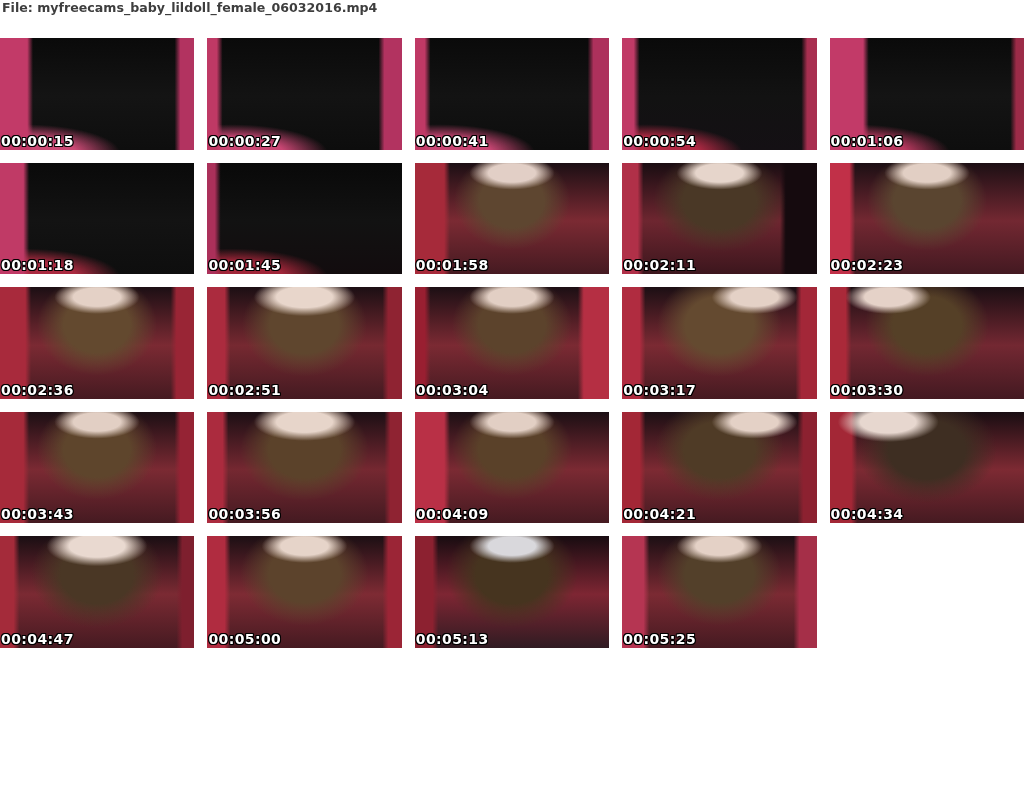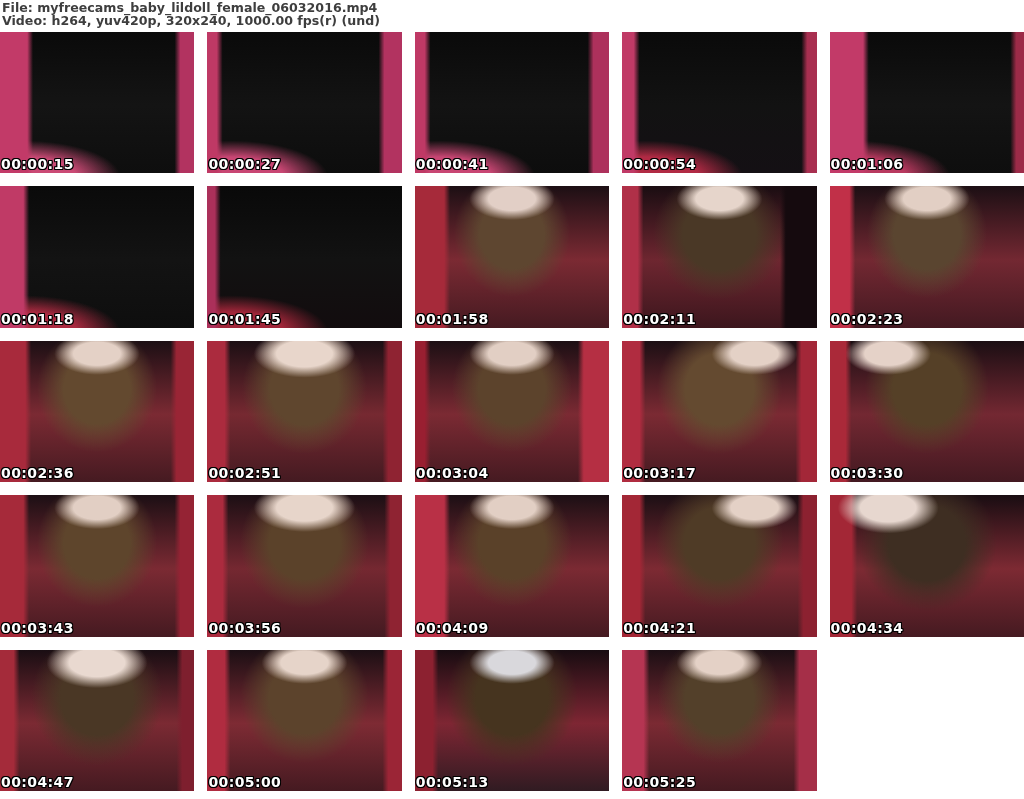--- a/index.html
+++ b/index.html
@@ -1,43 +1,42 @@
 <!DOCTYPE html>
 <html><head>
 <meta charset="utf-8">
 <style>
   html,body{margin:0;padding:0;}
   body{
     width:1024px;height:799px;overflow:hidden;background:#ffffff;
     font-family:"DejaVu Sans","Liberation Sans",sans-serif;
   }
-  .header{height:32px;padding:1px 0 0 2px;box-sizing:border-box;background:#ffffff;border-radius:9px;}
+  .header{height:38px;padding:1px 0 0 2px;box-sizing:border-box;background:#ffffff;border-radius:9px;}
   .header .hline{
     font-size:12.6px;font-weight:700;color:#3e3e3e;line-height:13px;white-space:nowrap;
   }
   .grid{
-    width:1024px;height:759px;display:grid;
+    width:1024px;height:610px;display:grid;
     grid-template-columns:repeat(5,1fr);
     grid-template-rows:repeat(5,1fr);
     gap:13px;background:#ffffff;
   }
   .thumb{position:relative;overflow:hidden;background:#111;}
   .ts{
     position:absolute;left:1px;bottom:1px;
     font-size:14px;font-weight:700;color:#ffffff;letter-spacing:.4px;
     text-shadow:-1px -1px 0 #000,1px -1px 0 #000,-1px 1px 0 #000,1px 1px 0 #000,
                 -1px 0 0 #000,1px 0 0 #000,0 -1px 0 #000,0 1px 0 #000;
   }
 </style>
 </head>
 <body>
 
 <div class="header">
   <div class="hline">File: myfreecams_baby_lildoll_female_06032016.mp4</div>
-  <div class="hline">Video: h264, yuv420p, 320x240, 1000.00 fps(r) (und)</div>
 </div>
 
 <div class="grid" style="background: rgb(255, 255, 255);">
     <div class="thumb" style="background: linear-gradient(90deg, rgb(194, 58, 104) 0%, rgb(194, 58, 104) 14%, rgba(0, 0, 0, 0) 17%), linear-gradient(270deg, rgb(178, 51, 96) 0%, rgb(178, 51, 96) 7%, rgba(0, 0, 0, 0) 10%), radial-gradient(50% 26% at 12% 103%, rgb(202, 74, 117) 0px, rgb(202, 74, 117) 55%, rgba(0, 0, 0, 0) 100%), linear-gradient(rgb(10, 10, 10) 0%, rgb(20, 20, 20) 52%, rgb(14, 14, 14) 100%);">
       <span class="ts">00:00:15</span>
     </div>
     <div class="thumb" style="background: linear-gradient(90deg, rgb(191, 57, 101) 0%, rgb(191, 57, 101) 5%, rgba(0, 0, 0, 0) 8%), linear-gradient(270deg, rgb(178, 51, 96) 0%, rgb(178, 51, 96) 9%, rgba(0, 0, 0, 0) 12%), radial-gradient(50% 26% at 12% 103%, rgb(200, 70, 115) 0px, rgb(200, 70, 115) 55%, rgba(0, 0, 0, 0) 100%), linear-gradient(rgb(10, 10, 10) 0%, rgb(19, 19, 19) 52%, rgb(13, 13, 13) 100%);">
       <span class="ts">00:00:27</span>
     </div>
     <div class="thumb" style="background: linear-gradient(90deg, rgb(191, 57, 101) 0%, rgb(191, 57, 101) 5%, rgba(0, 0, 0, 0) 8%), linear-gradient(270deg, rgb(173, 49, 92) 0%, rgb(173, 49, 92) 8%, rgba(0, 0, 0, 0) 11%), radial-gradient(50% 26% at 12% 103%, rgb(200, 70, 115) 0px, rgb(200, 70, 115) 55%, rgba(0, 0, 0, 0) 100%), linear-gradient(rgb(10, 10, 10) 0%, rgb(19, 19, 19) 52%, rgb(13, 13, 13) 100%);">

